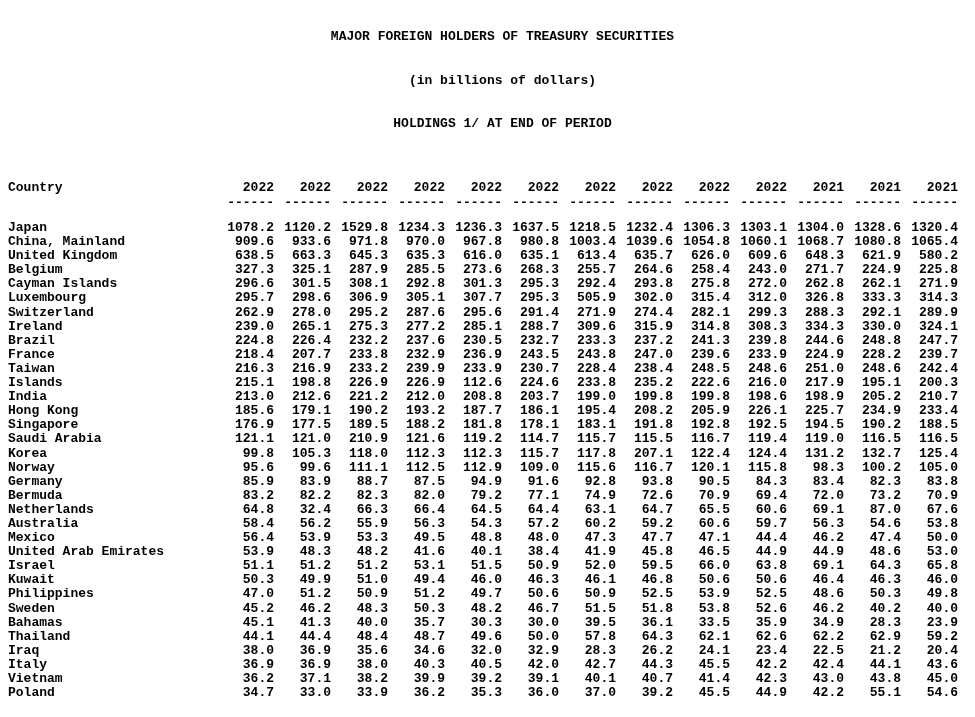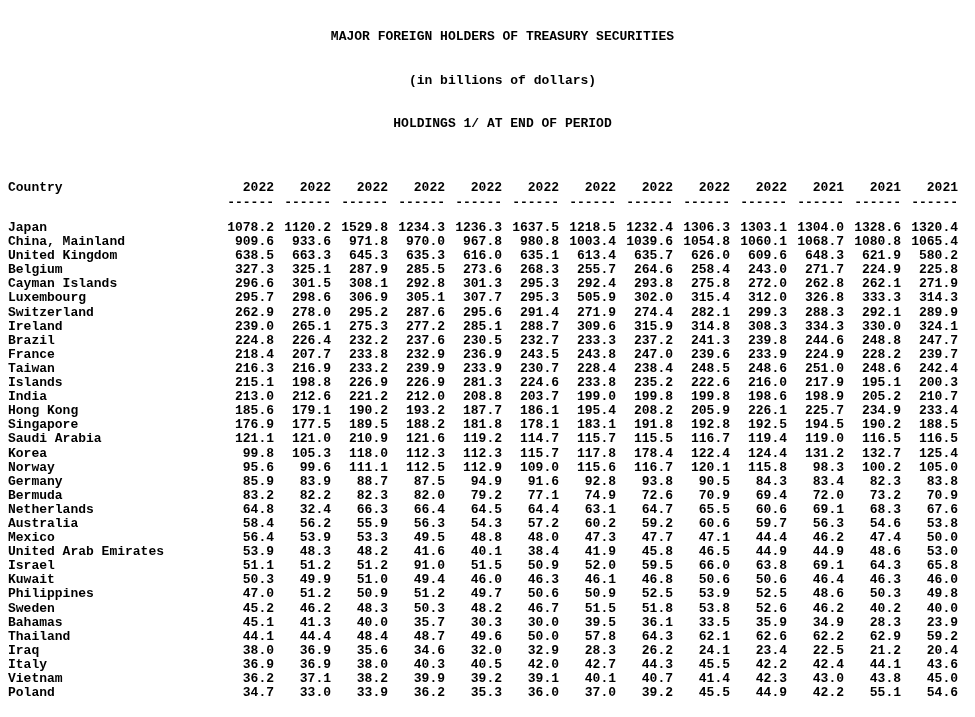--- a/index.html
+++ b/index.html
@@ -284,21 +284,21 @@
         <td>251.0</td>
         <td>248.6</td>
         <td>242.4</td>
       </tr>
       <tr>
         <td class="country">Islands</td>
         <td>215.1</td>
         <td>198.8</td>
         <td>226.9</td>
         <td>226.9</td>
-        <td>281.3</td>
+        <td>112.6</td>
         <td>224.6</td>
         <td>233.8</td>
         <td>235.2</td>
         <td>222.6</td>
         <td>216.0</td>
         <td>217.9</td>
         <td>195.1</td>
         <td>200.3</td>
       </tr>
       <tr>
@@ -367,21 +367,21 @@
       </tr>
       <tr>
         <td class="country">Korea</td>
         <td>99.8</td>
         <td>105.3</td>
         <td>118.0</td>
         <td>112.3</td>
         <td>112.3</td>
         <td>115.7</td>
         <td>117.8</td>
-        <td>178.4</td>
+        <td>207.1</td>
         <td>122.4</td>
         <td>124.4</td>
         <td>131.2</td>
         <td>132.7</td>
         <td>125.4</td>
       </tr>
       <tr>
         <td class="country">Norway</td>
         <td>95.6</td>
         <td>99.6</td>
@@ -435,21 +435,21 @@
         <td>32.4</td>
         <td>66.3</td>
         <td>66.4</td>
         <td>64.5</td>
         <td>64.4</td>
         <td>63.1</td>
         <td>64.7</td>
         <td>65.5</td>
         <td>60.6</td>
         <td>69.1</td>
-        <td>68.3</td>
+        <td>87.0</td>
         <td>67.6</td>
       </tr>
       <tr>
         <td class="country">Australia</td>
         <td>58.4</td>
         <td>56.2</td>
         <td>55.9</td>
         <td>56.3</td>
         <td>54.3</td>
         <td>57.2</td>
@@ -491,21 +491,21 @@
         <td>44.9</td>
         <td>44.9</td>
         <td>48.6</td>
         <td>53.0</td>
       </tr>
       <tr>
         <td class="country">Israel</td>
         <td>51.1</td>
         <td>51.2</td>
         <td>51.2</td>
-        <td>91.0</td>
+        <td>53.1</td>
         <td>51.5</td>
         <td>50.9</td>
         <td>52.0</td>
         <td>59.5</td>
         <td>66.0</td>
         <td>63.8</td>
         <td>69.1</td>
         <td>64.3</td>
         <td>65.8</td>
       </tr>

